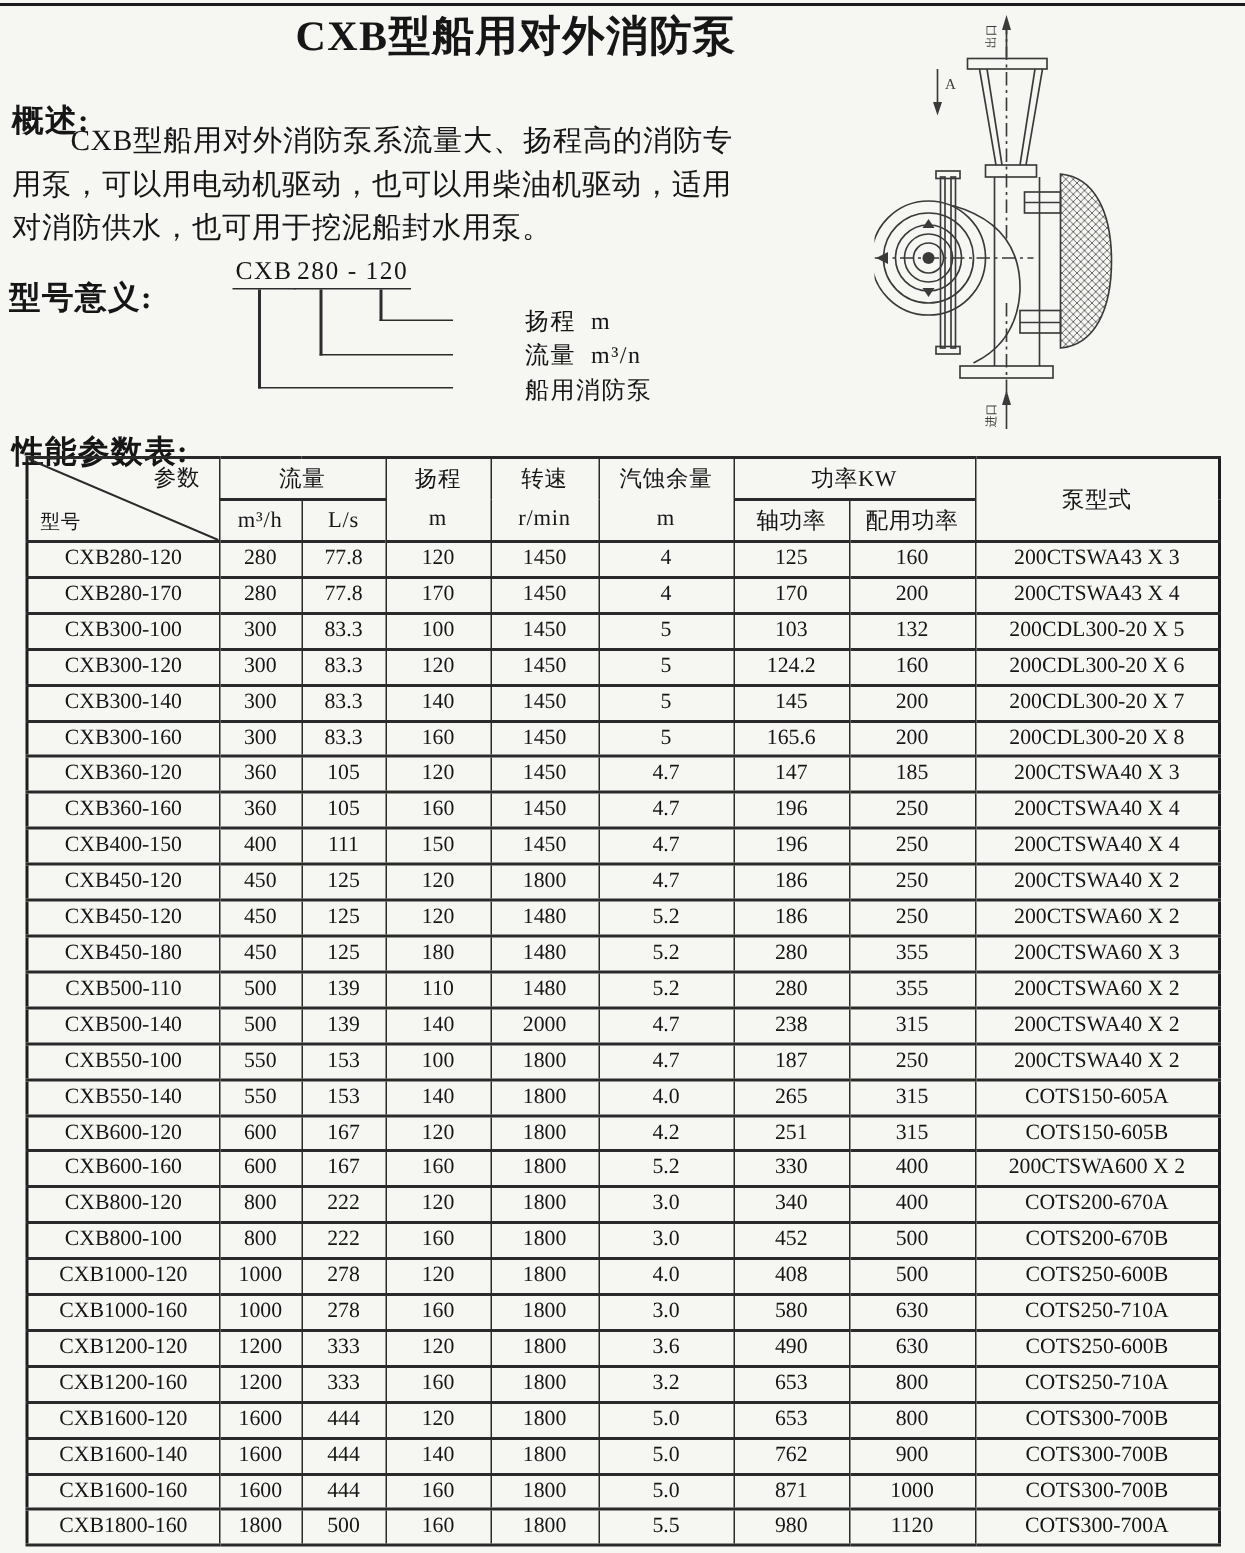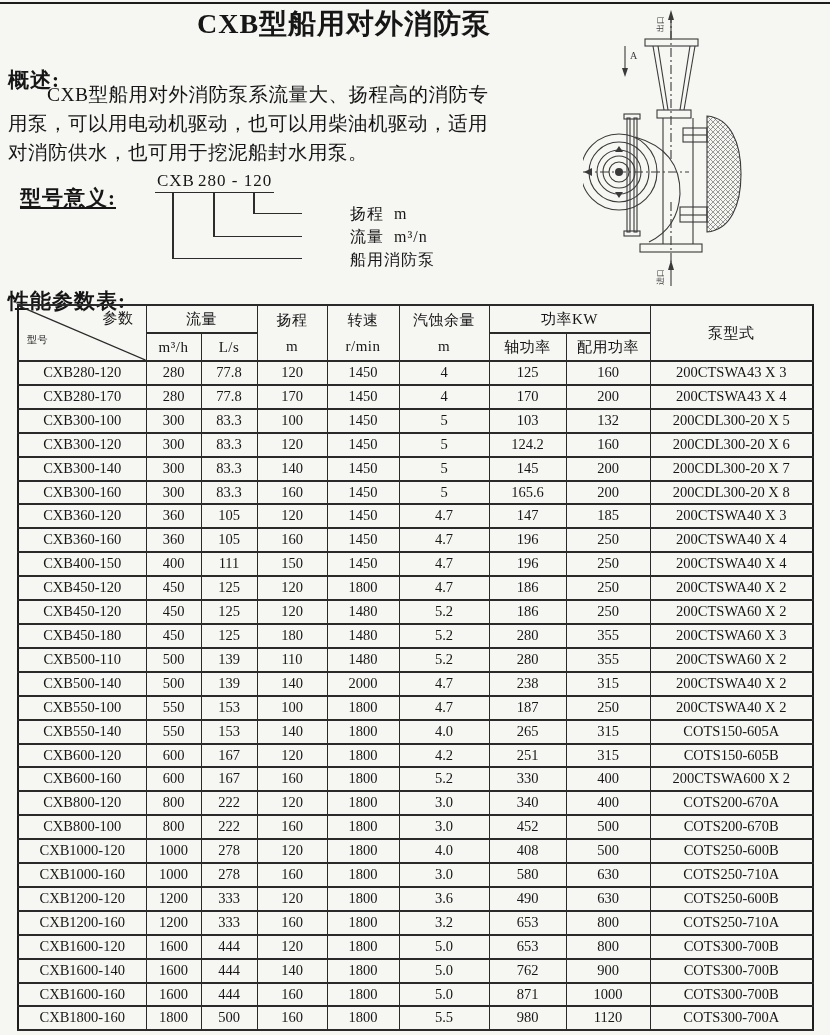--- a/index.html
+++ b/index.html
@@ -10,21 +10,21 @@
   }
   .abs{position:absolute;}
   
   .top-rule{left:0;top:2px;width:830px;height:2px;background:#1c1c1c;}
   
   .page-title{left:0;top:5px;width:688px;text-align:center;
     font-size:28px;font-weight:bold;letter-spacing:1px;}
   
   .sec-heading{font-size:21px;font-weight:bold;letter-spacing:1px;margin-top:16px;}
   #h-overview{left:8px;top:50px;}
-  #h-model{left:20px;top:168px;text-decoration:underline;}
+  #h-model{left:6px;top:168px;}
   #h-table{left:8px;top:271px;text-align:center;}
   
   .overview-par{left:8px;top:80px;width:575px;font-size:19.5px;line-height:29px;letter-spacing:0.5px;}
   .overview-par .line{white-space:nowrap;}
   .overview-par .indent{text-indent:2em;}
   
   .code-token{font-size:17px;letter-spacing:1px;border-bottom:1.5px solid #2c2c2c;padding:0 2px 1px 2px;font-family:"Liberation Serif","DejaVu Serif",serif;}
   .mm-vline{width:1.5px;background:#2c2c2c;}
   .mm-hline{height:1.5px;background:#2c2c2c;}
   .mm-label{font-size:16px;letter-spacing:1px;white-space:pre;margin-left:40px;}
@@ -38,21 +38,21 @@
   }
   .perf-table{border:2px solid #1d1d1d;}
   .perf-table th{font-size:15px;letter-spacing:0.5px;}
   .perf-table td{font-size:14.5px;height:21.9px;line-height:21.9px;white-space:nowrap;}
   .hrow1 th{height:26px;}
   .hrow2 th{height:26px;}
   .two-line div{line-height:26px;height:26px;}
   .corner{position:relative;padding:0;}
   .corner svg{position:absolute;left:0;top:0;width:100%;height:100%;}
   .corner .tr{position:absolute;right:12px;top:3px;font-size:15px;}
-  .corner .bl{position:absolute;left:8px;bottom:13px;font-size:10px;}
+  .corner .bl{position:absolute;left:8px;bottom:3px;font-size:13px;}
   
   .pump-wrap{left:583px;top:2px;width:245px;height:292px;}
 </style>
 </head>
 <body>
 
 <div class="abs top-rule"></div>
 
 <div class="abs page-title">CXB型船用对外消防泵</div>
 

